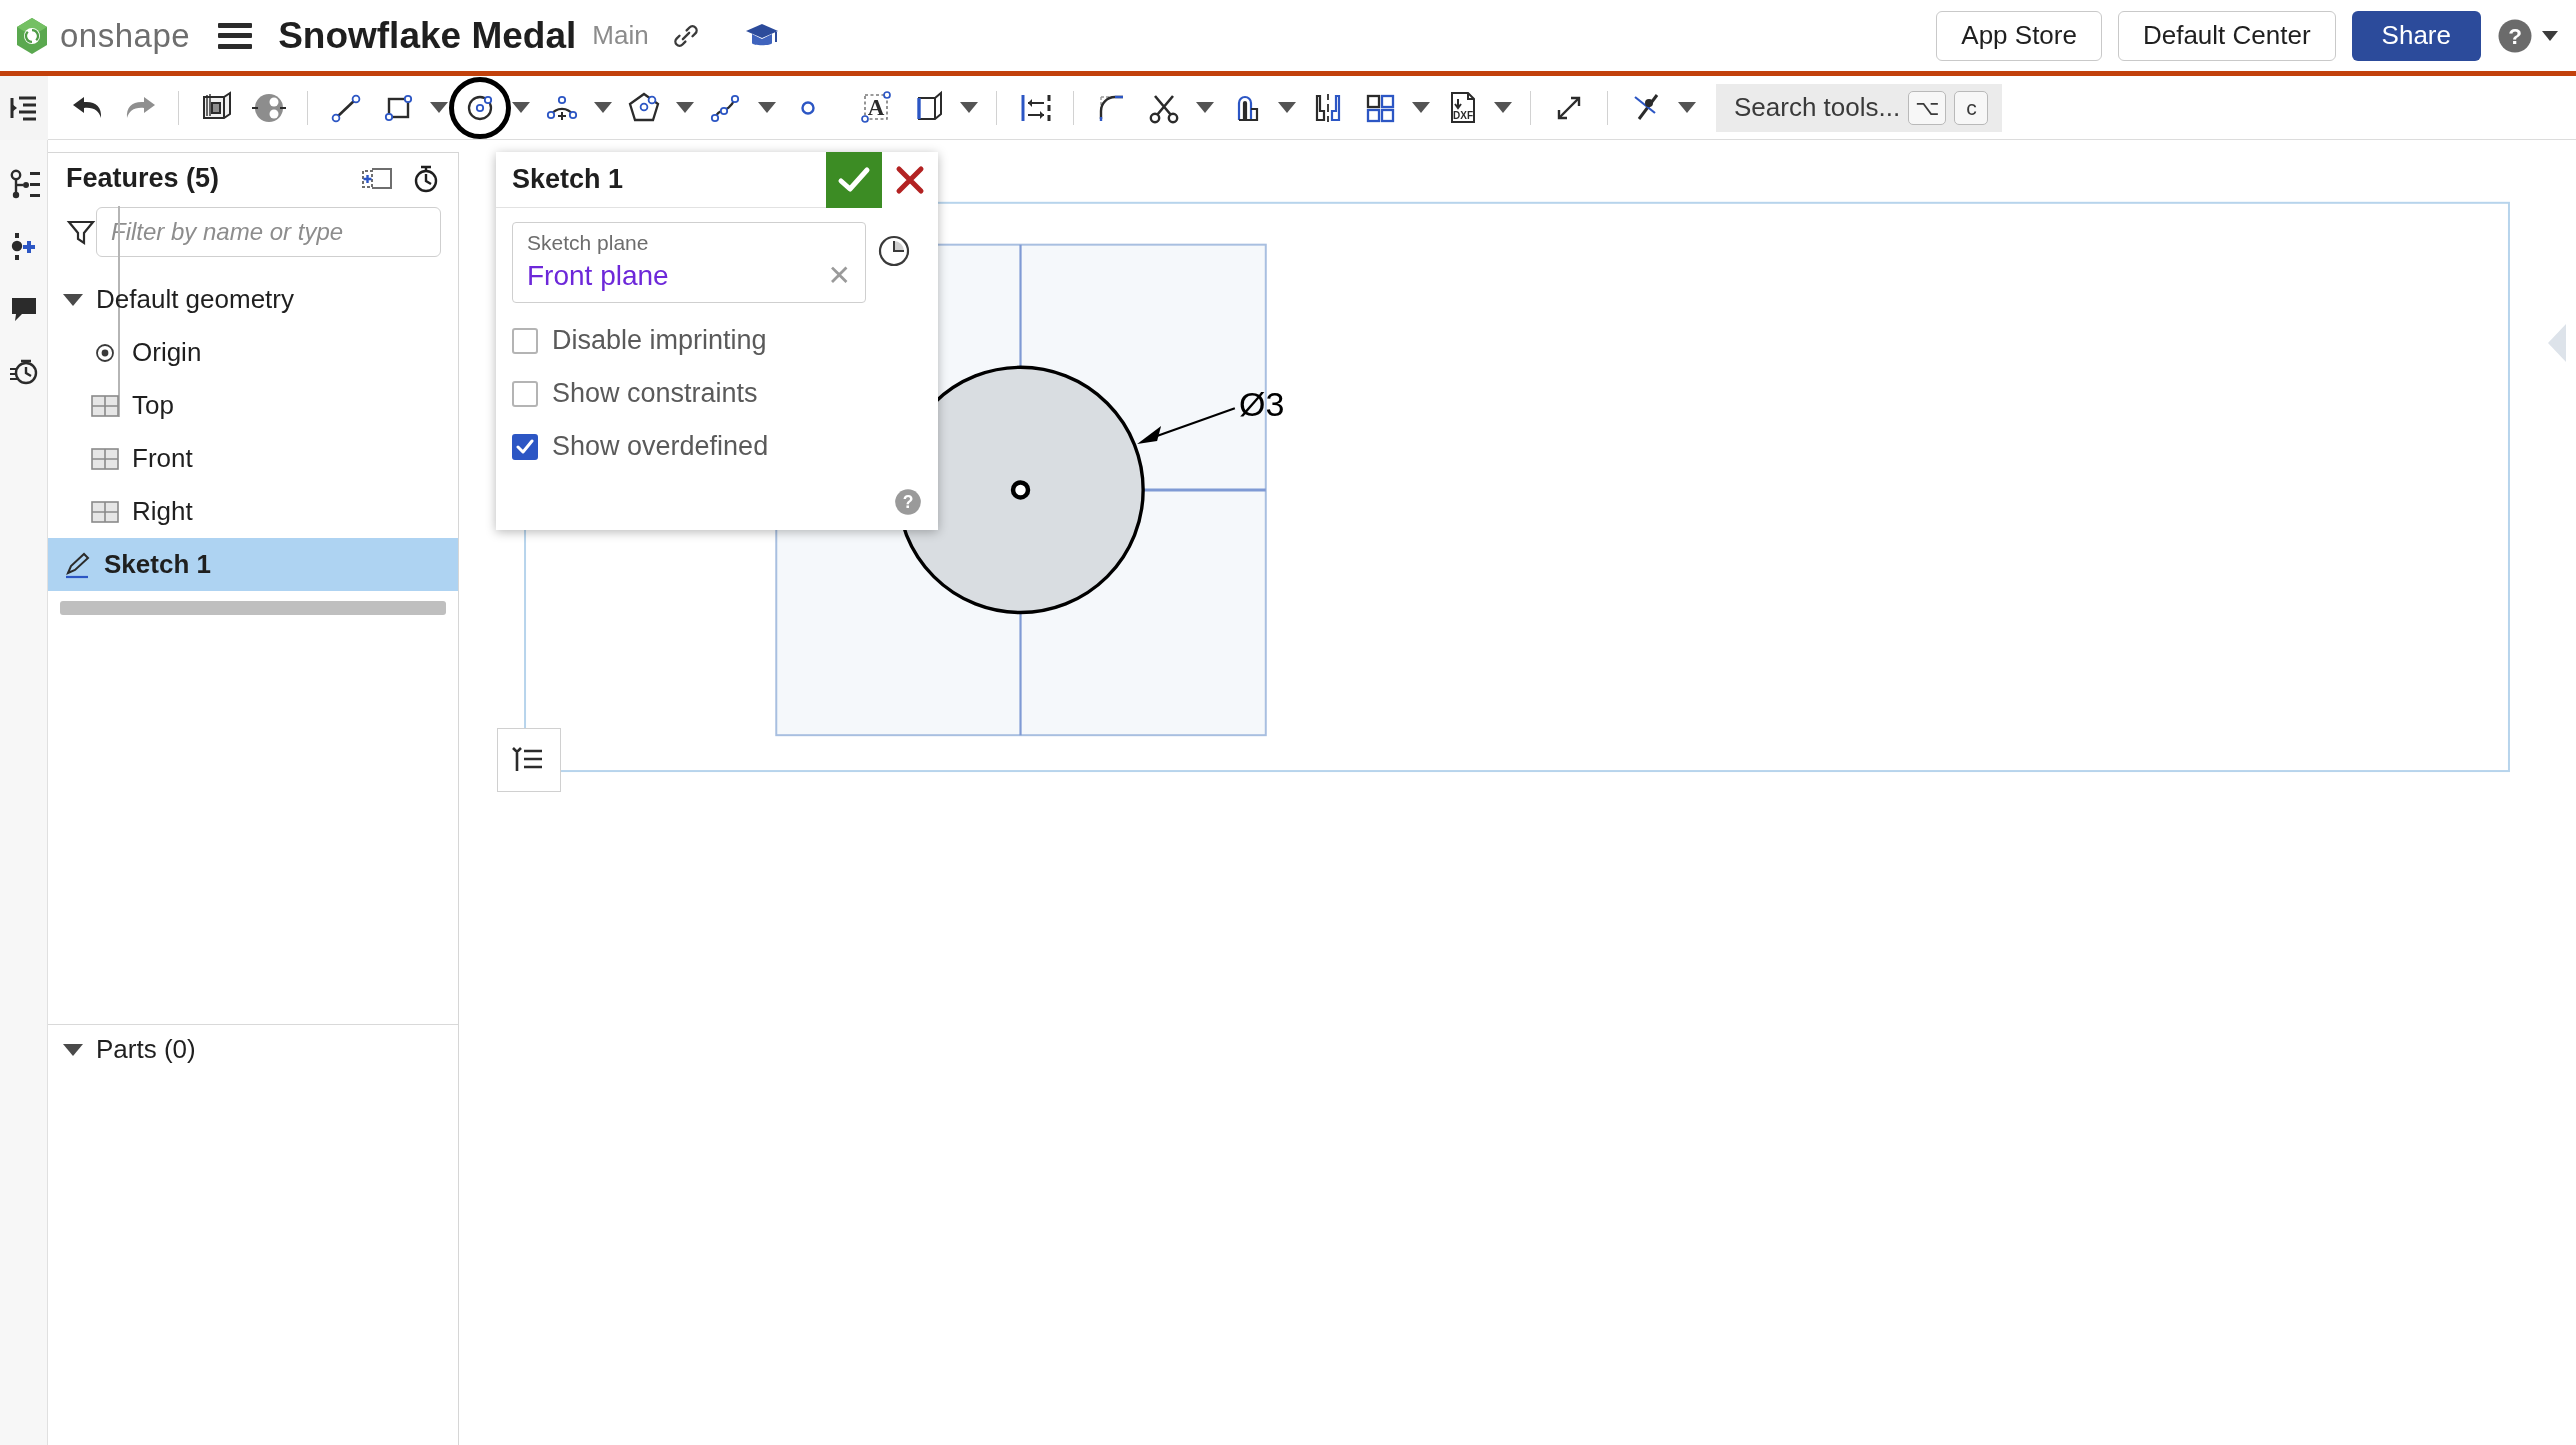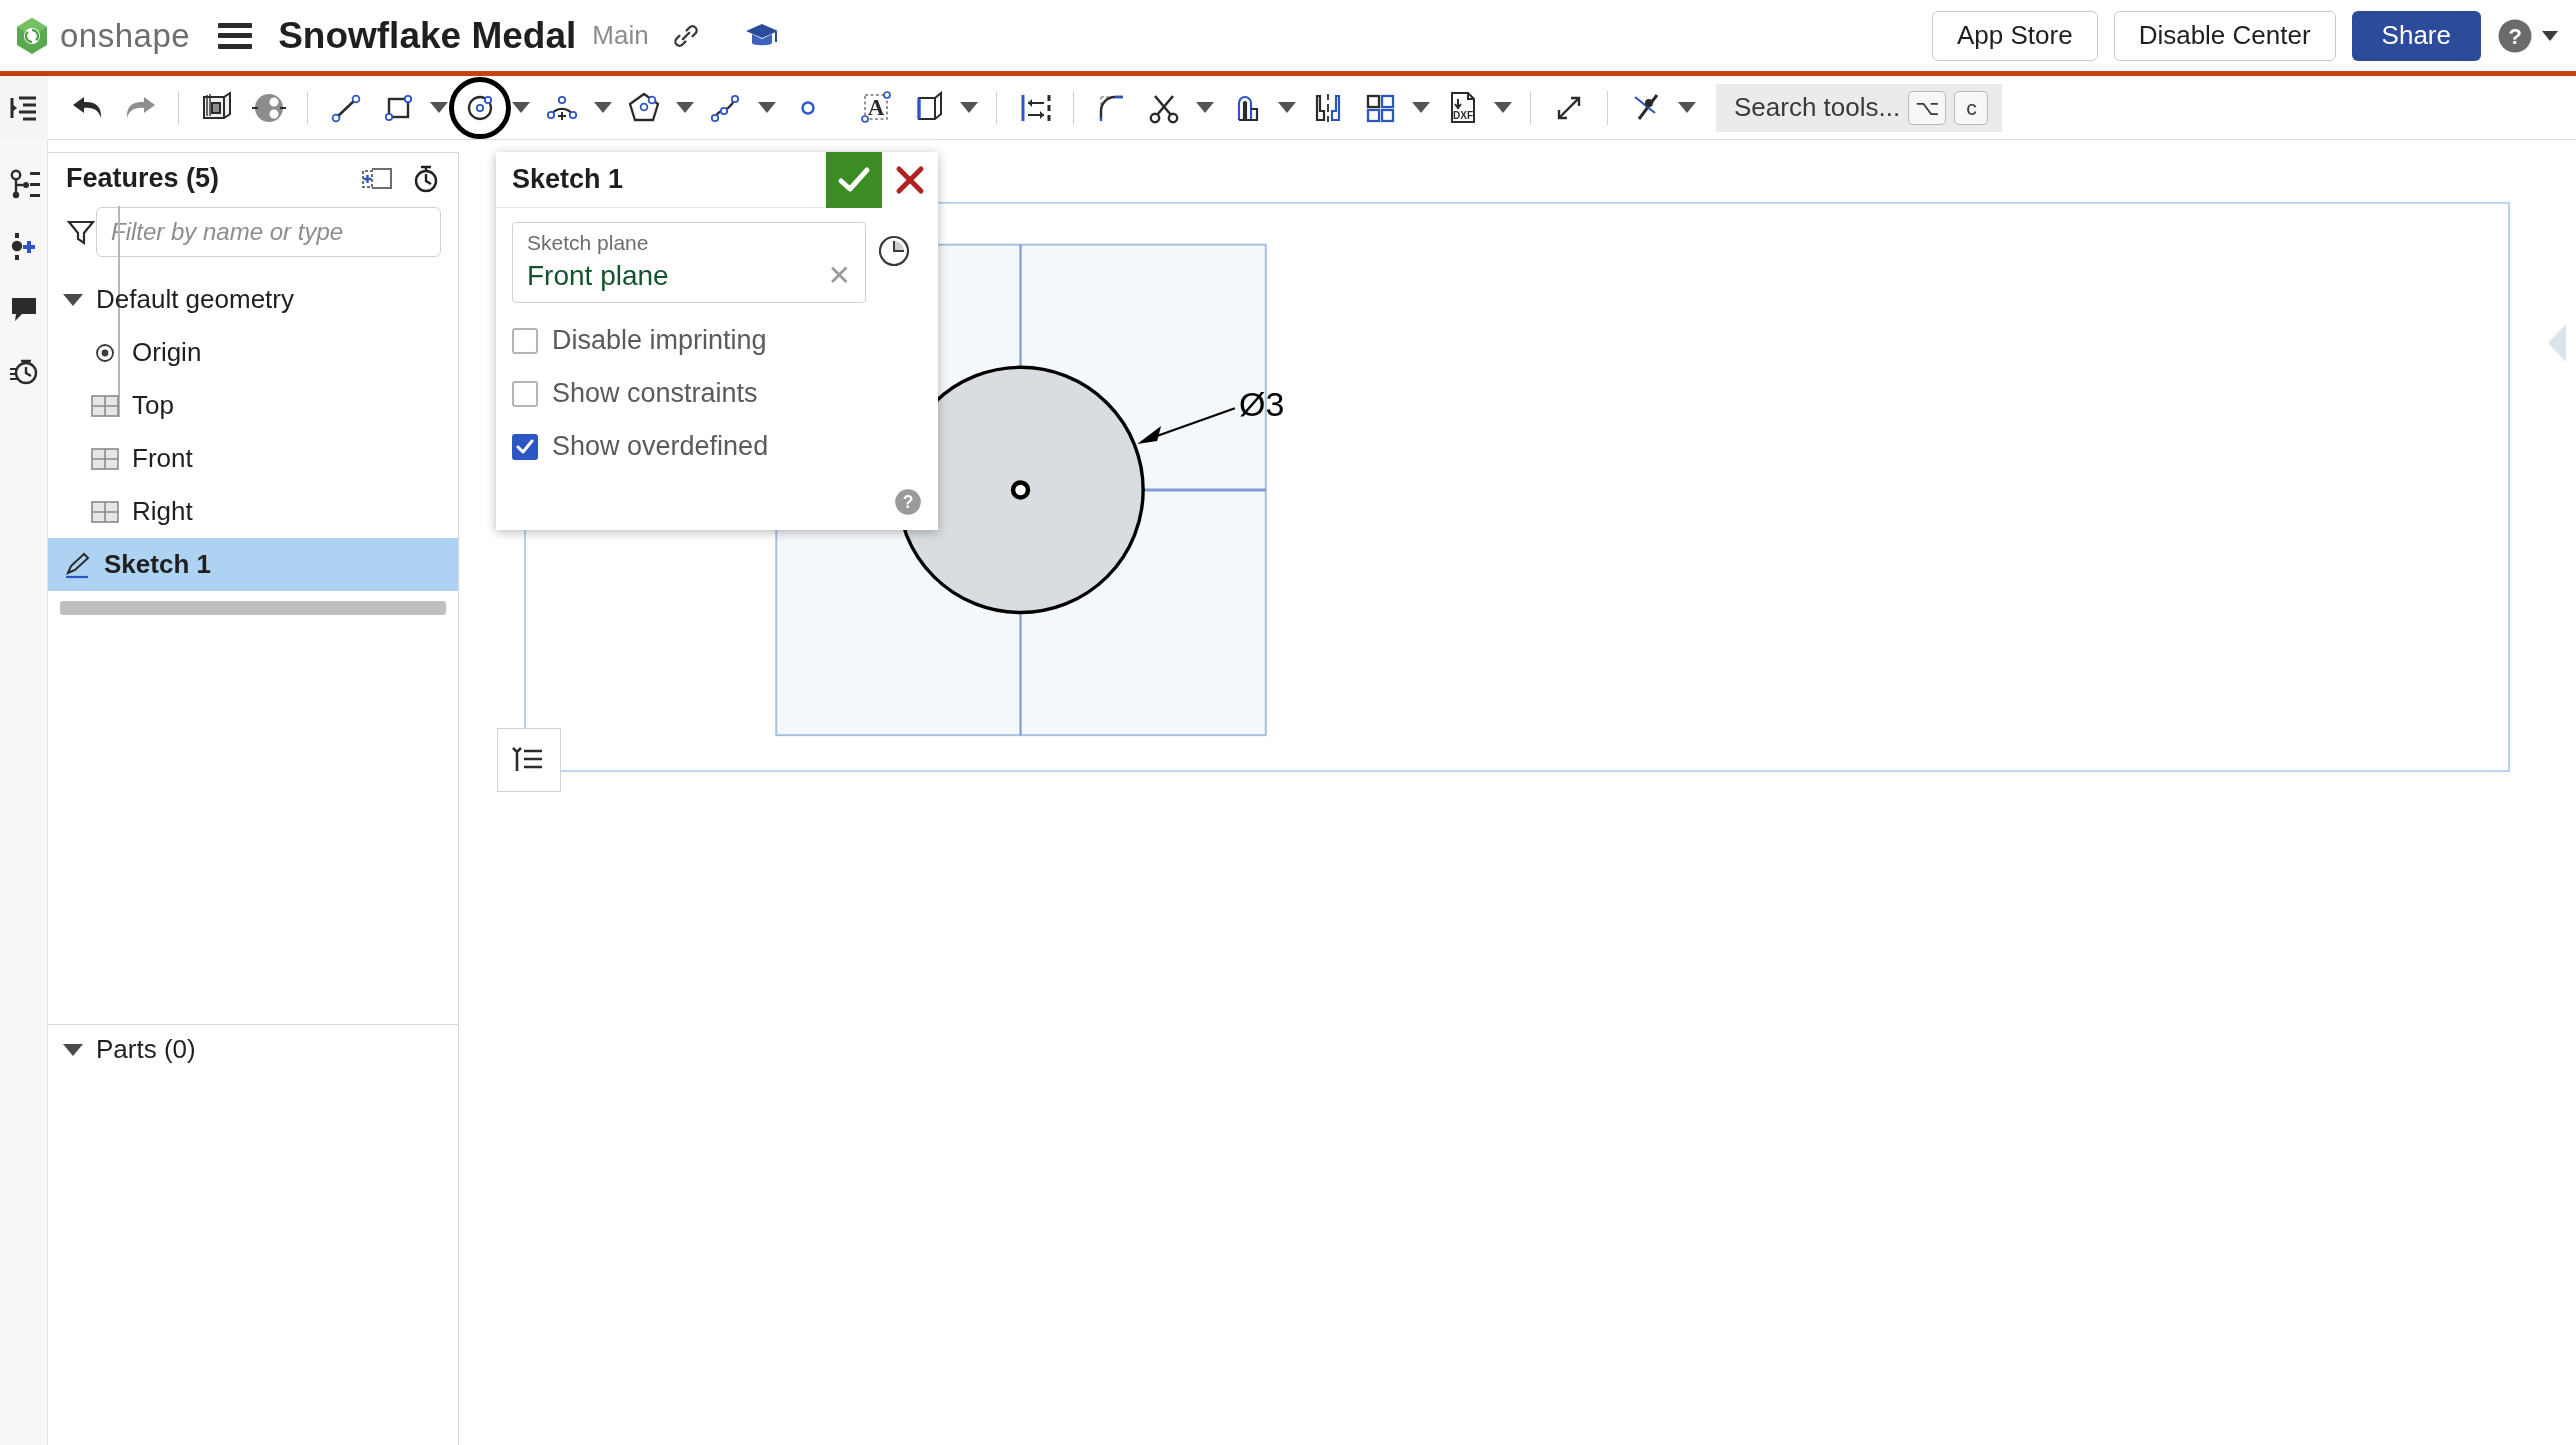--- a/index.html
+++ b/index.html
@@ -117,21 +117,21 @@
   .dlg-head-spacer { flex:1; }
   .dlg-ok { width:56px; height:56px; background:#3c8c24; display:flex;align-items:center;justify-content:center;cursor:pointer;}
   .dlg-cancel { width:56px; height:56px; background:#fff; display:flex;align-items:center;justify-content:center;cursor:pointer;}
   .dlg-body { padding: 14px 16px 22px 16px; position:relative; }
   .plane-row { display:flex; align-items:flex-start; }
   .plane-field {
     flex:1; border:1px solid #cfcfcf; border-radius:4px; background:#fff; padding: 8px 10px 10px 14px;
   }
   .plane-label { font-size:21px; color:#6d6d6d; }
   .plane-valrow { display:flex; align-items:center; margin-top:4px; }
-  .plane-value { flex:1; font-size:28px; color:#14532d; }
+  .plane-value { flex:1; font-size:28px; color:#6d28d9; }
   .plane-clear { font-size:28px; color:#9a9a9a; cursor:pointer; padding: 0 4px; }
   .plane-icon { width:56px; display:flex; justify-content:center; padding-top:10px; cursor:pointer; }
   .cb-row { display:flex; align-items:center; margin-top: 22px; cursor:pointer; }
   .cb {
     width:26px; height:26px; border:2px solid #b4b4b4; border-radius:3px; background:#fff;
     display:flex; align-items:center; justify-content:center; flex: none;
   }
   .cb.checked { background:#2c56c4; border-color:#2c56c4; }
   .cb-label { font-size:27px; color:#5a5a5a; margin-left:14px; }
   .dlg-help { position:absolute; right:16px; bottom:10px; cursor:pointer; }
@@ -190,21 +190,21 @@
       <svg width="34" height="30" viewBox="0 0 34 30">
         <path d="M17 3 L33 10 L17 17 L1 10 Z" fill="#2c4b9b"></path>
         <path d="M7 13 L7 22 C7 25 27 25 27 22 L27 13 L17 18 Z" fill="#3f63bd"></path>
         <path d="M31 11 L31 21" stroke="#2c4b9b" stroke-width="2"></path>
       </svg>
     </div>
 
     <div class="hdr-spacer"></div>
 
     <button class="btn-outline">App Store</button>
-    <button class="btn-outline">Disable Center</button>
+    <button class="btn-outline">Default Center</button>
     <button class="btn-primary">Share</button>
 
     <div class="help-cluster">
       <svg width="36" height="36" viewBox="0 0 24 24">
         <circle cx="12" cy="12" r="11" fill="#6b6b6b"></circle>
         <text x="12" y="17.5" font-size="15" font-weight="bold" fill="#fff" text-anchor="middle" font-family="Liberation Sans, sans-serif">?</text>
       </svg>
       <div class="caret-sm"></div>
     </div>
   </div>

